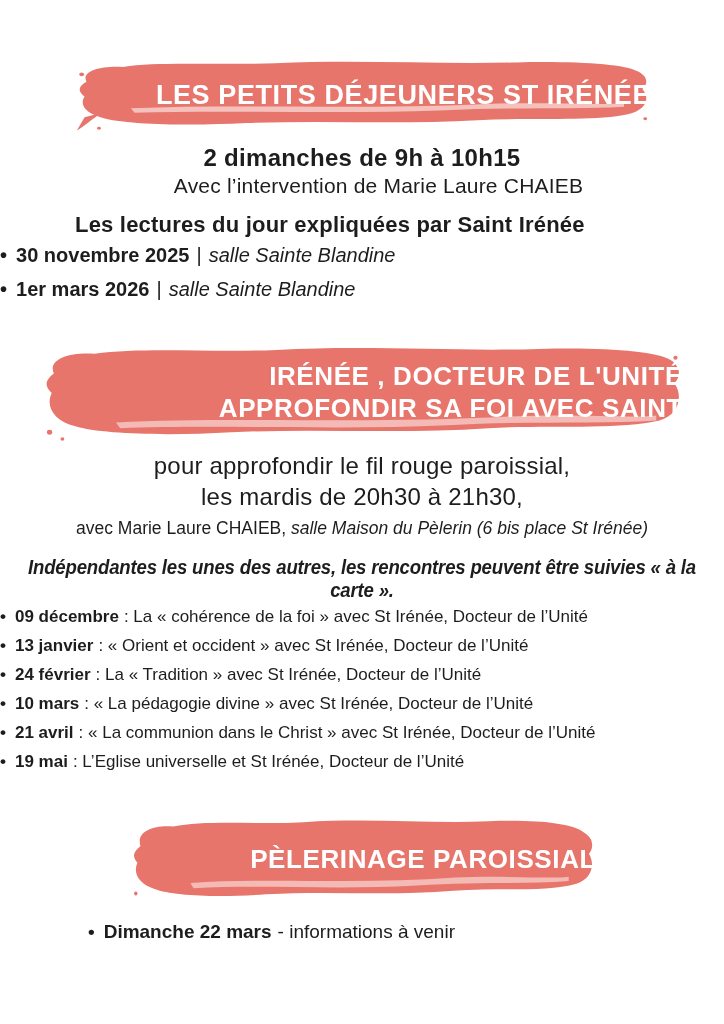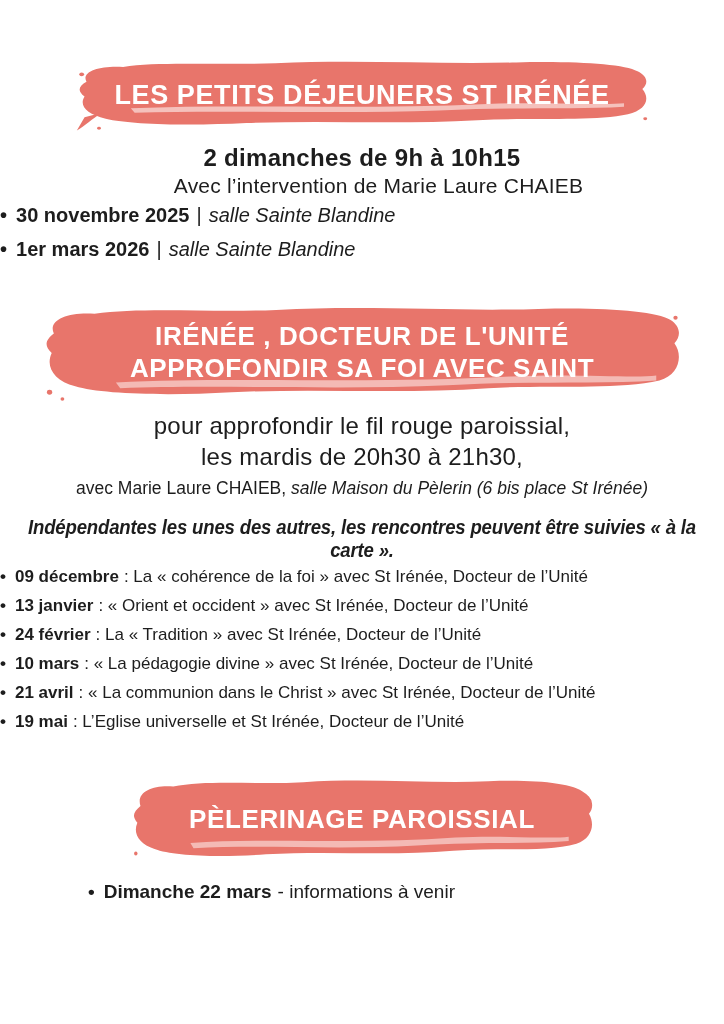--- a/index.html
+++ b/index.html
@@ -12,21 +12,21 @@
     font-family: "Liberation Sans", sans-serif;
     color: #1d1d1d;
     overflow: hidden;
   }
 
   
   .banner {
     position: relative;
     margin: 0 auto;
     display: flex;
-    align-items: center;
+    align-items: flex-end;
     justify-content: center;
     flex-direction: column;
   }
   .banner svg.brush {
     position: absolute;
     inset: 0;
     width: 100%;
     height: 100%;
   }
   .banner .banner-text {
@@ -85,20 +85,21 @@
         <path fill="#ffffff" opacity="0.55" d="M60,68 C170,62 300,70 430,62 C490,59 550,64 572,61 L572,66 C520,70 460,66 380,71 C280,76 160,70 64,74 Z"></path>
         <circle cx="9" cy="22" r="2.5" fill="#E8756B"></circle>
         <circle cx="27" cy="95" r="2" fill="#E8756B"></circle>
         <circle cx="594" cy="82" r="2" fill="#E8756B"></circle>
       </svg>
       <div class="banner-text">LES PETITS DÉJEUNERS ST IRÉNÉE</div>
     </div>
 
     <div class="centered sub1">2 dimanches de 9h à 10h15</div>
     <div class="centered sub2">Avec l’intervention de Marie Laure CHAIEB</div>
+    <div class="heading1">Les lectures du jour expliquées par Saint Irénée</div>
 
     <ul class="plain list-1">
       <li>
         <span class="dot">•</span><span class="b-date">30 novembre 2025</span><span class="sep">|</span><span class="venue">salle Sainte Blandine</span>
       </li>
       <li>
         <span class="dot">•</span><span class="b-date">1er mars 2026</span><span class="sep">|</span><span class="venue">salle Sainte Blandine</span>
       </li>
     </ul>
   </section>

